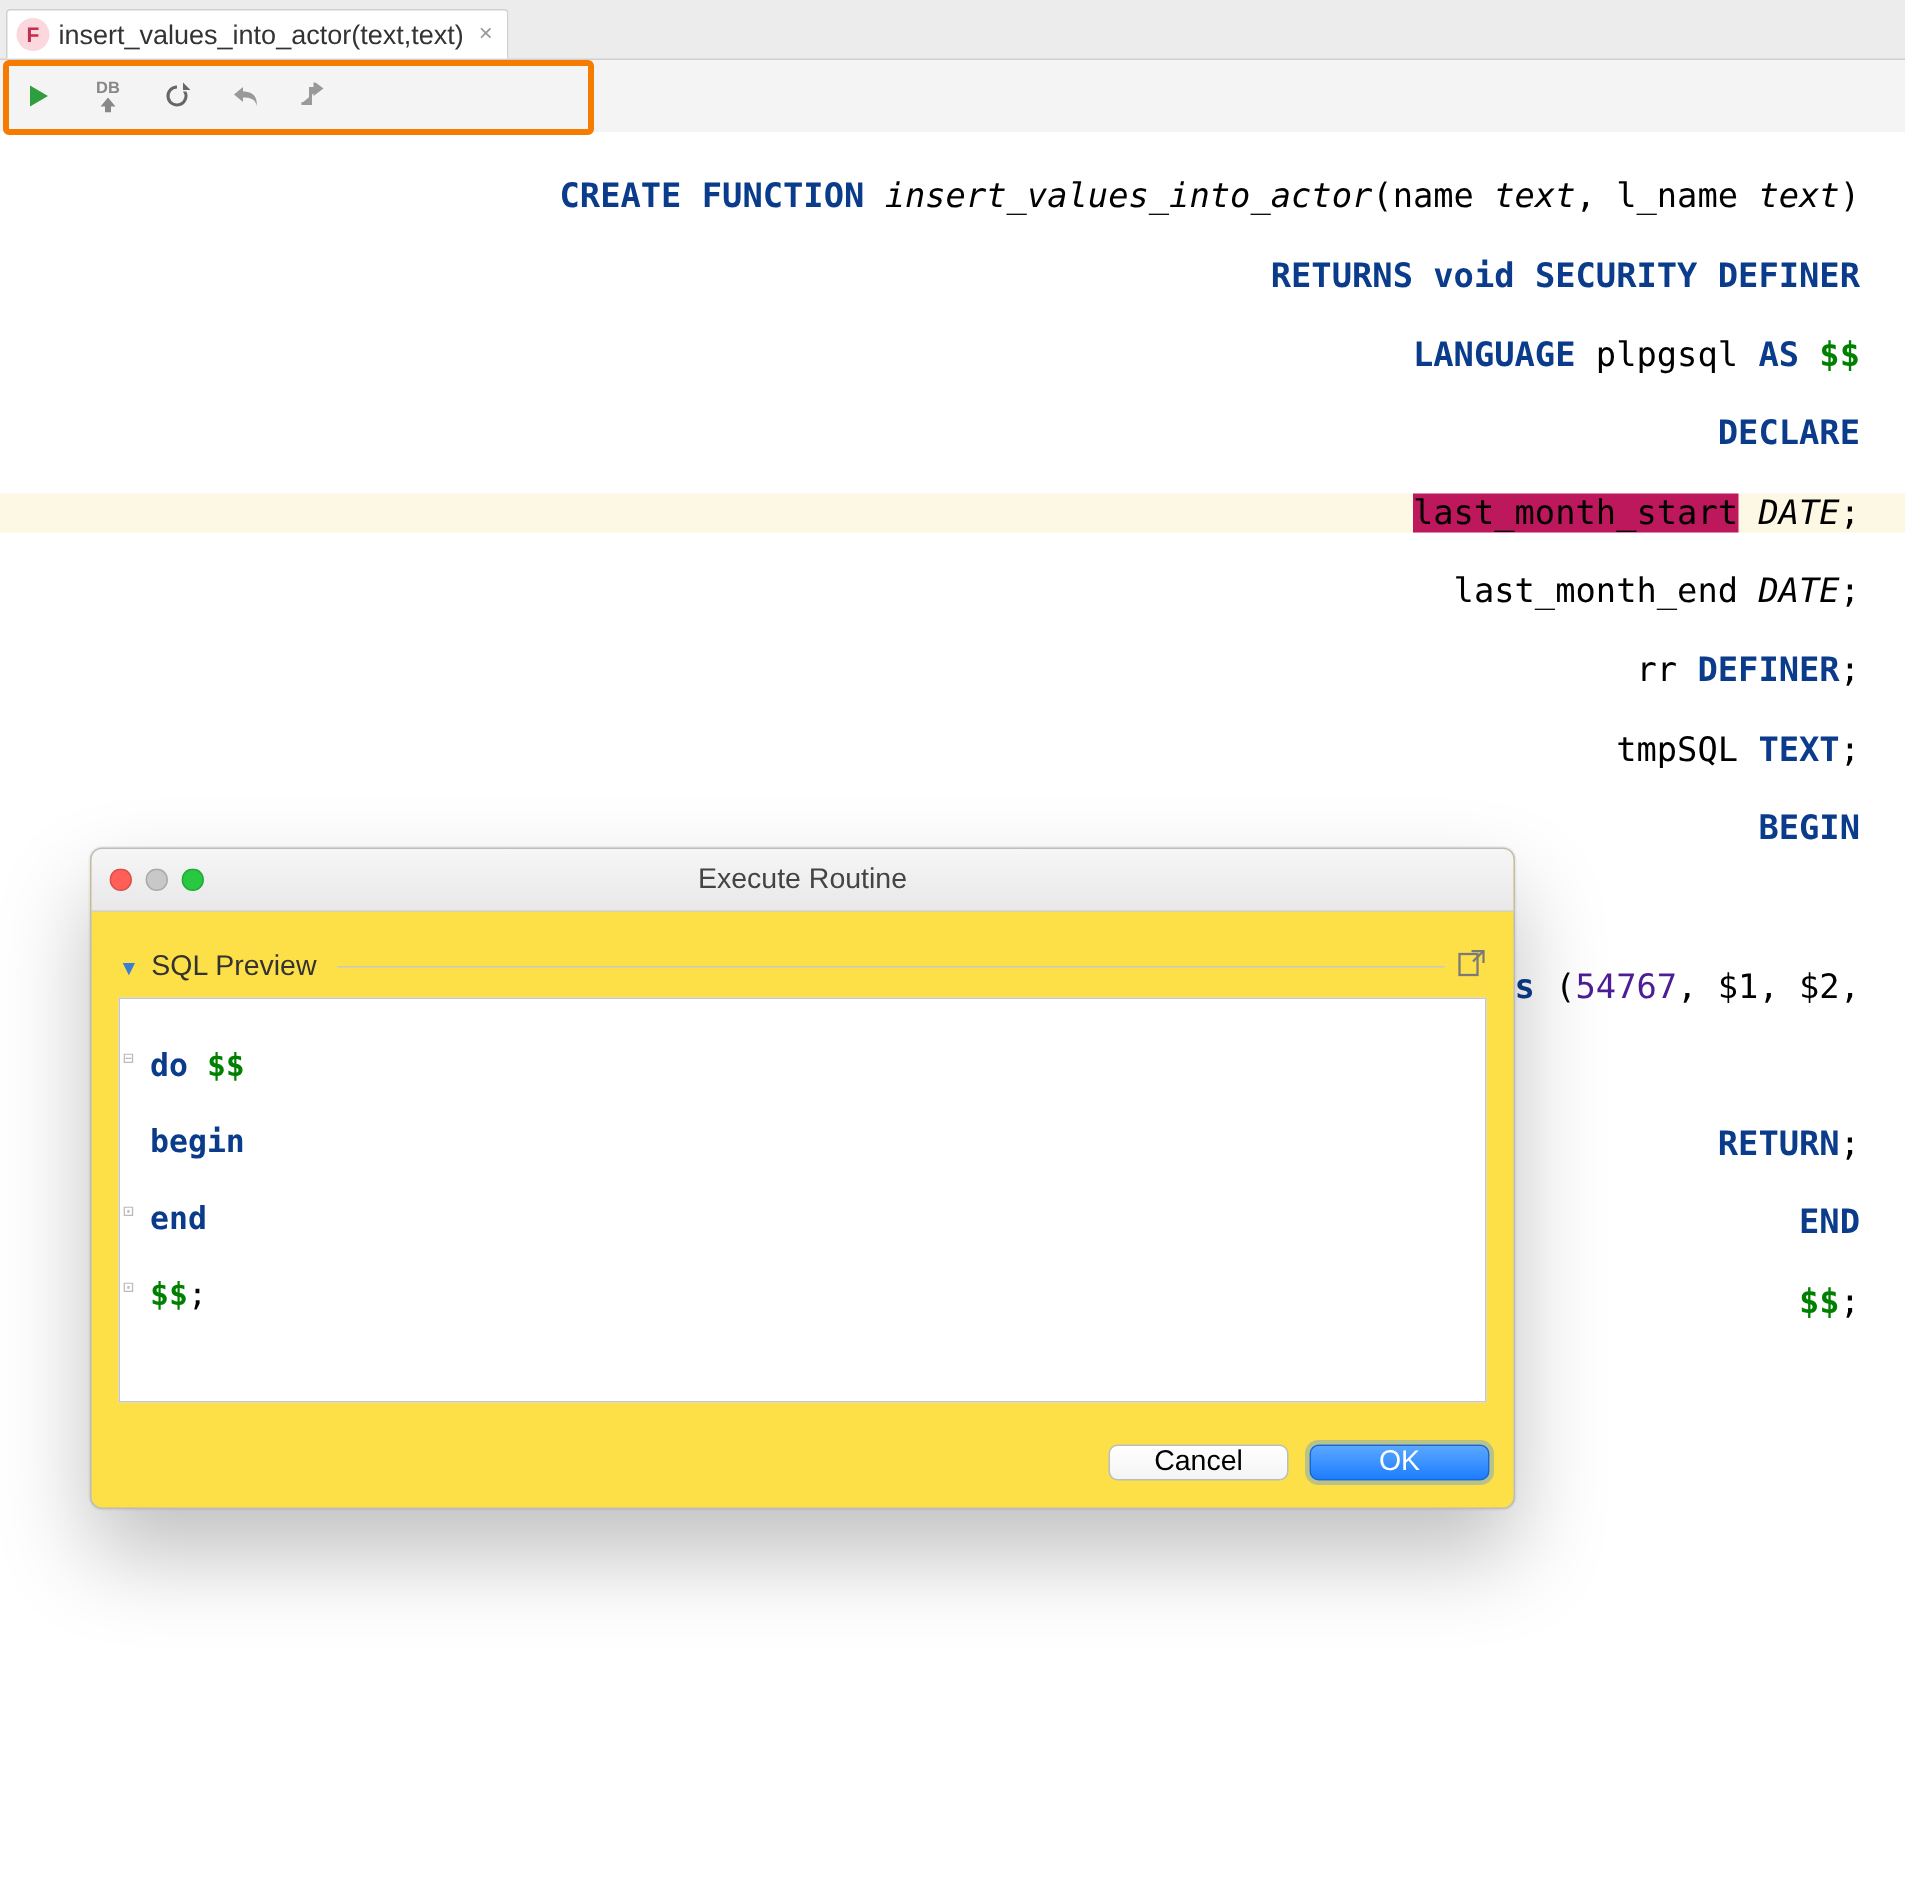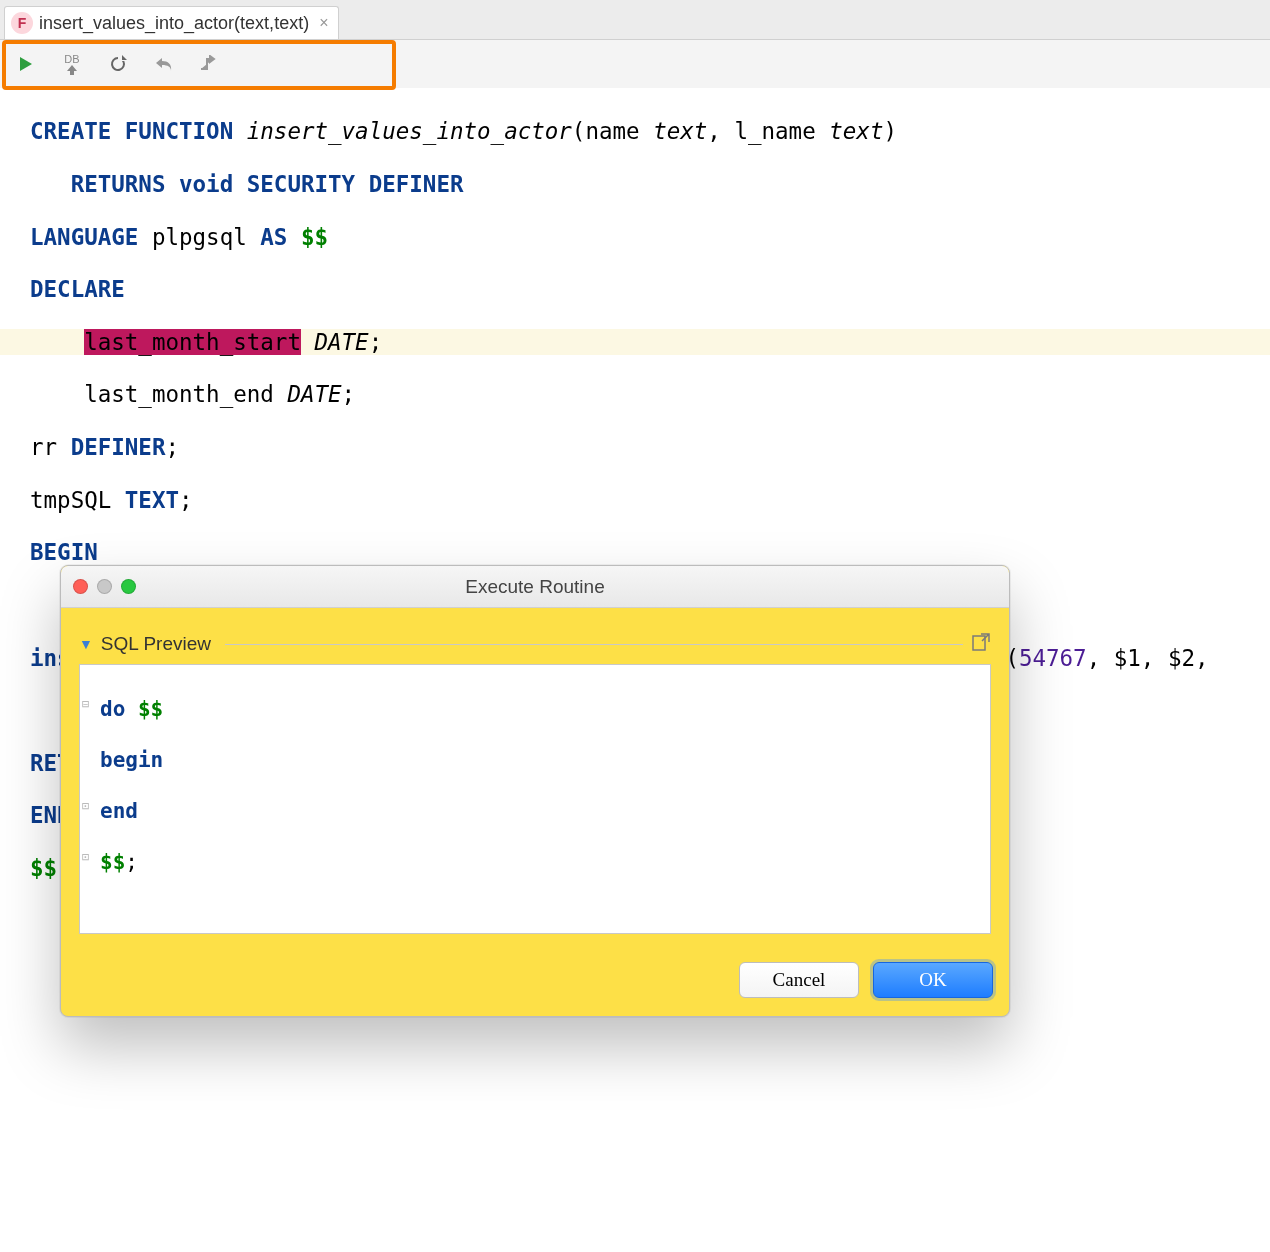--- a/index.html
+++ b/index.html
@@ -67,21 +67,21 @@
     color: #777;
   }
   .editor {
     padding: 4px 0 0 0;
     font-family: "Menlo", "Consolas", monospace;
     font-size: 22.5px;
     line-height: 1.17;
     white-space: pre;
     color: #000;
   }
-  .editor .line { padding: 0 30px; }
+  .editor .line { padding: 0 30px; text-align: right; }
   .hl-line { background: #fcf8e3; }
   .sel { background: #be185d; }
   .kw { color: #0b3c8c; font-weight: bold; }
   .it { font-style: italic; }
   .fn { color: #7a1ea1; }
   .num { color: #4c1d95; }
   .grn { color: #008000; font-weight: bold; }
 
   .dialog {
     position: absolute;
@@ -121,27 +121,26 @@
     font-size: 21px;
     line-height: 1.22;
     white-space: pre;
     min-height: 210px;
     position: relative;
   }
   .preview-box .pline { padding-left: 20px; position: relative; }
   .gut { position: absolute; left: 2px; top: 0; bottom: 0; width: 14px; color: #bbb; font-size: 12px; }
   .btn-row { display: flex; justify-content: flex-end; gap: 14px; padding: 14px 16px 18px 0; }
   .btn {
-    min-width: 120px; height: 36px;
+    min-width: 120px; height: 24px;
     border-radius: 6px;
     font-size: 19px;
     border: 1px solid #bdbdbd;
     background: linear-gradient(#fff,#f4f4f4);
     cursor: pointer;
-    font-family: Liberation Serif, serif;
   }
   .btn.primary {
     background: linear-gradient(#5aa8ff,#1e7dff);
     border: 1px solid #1666e0;
     color: #fff;
     box-shadow: 0 0 0 3px rgba(60,140,255,0.35);
     text-align: center;
   }
 </style>
 </head>
@@ -156,21 +155,21 @@
 </div>
 
 <div class="orange-box"></div>
 
 <div class="toolbar">
   <span class="tool-btn">
     <svg width="18" height="18" viewBox="0 0 18 18">
         <polygon points="3,2 15,9 3,16" fill="#2e9e3f"></polygon>
       </svg>
   </span>
-  <span class="tool-btn" style="flex-direction:column;line-height:1;">
+  <span class="tool-btn" style="flex-direction:column;line-height:1;font-weight:bold;">
     <span style="font-size:11px;color:#888;">DB</span>
     <svg width="14" height="10" viewBox="0 0 14 10">
         <path d="M7 0 L12 6 H9 V10 H5 V6 H2 Z" fill="#888"></path>
       </svg>
   </span>
   <span class="tool-btn">
     <svg width="20" height="20" viewBox="0 0 20 20">
         <path d="M10 3a7 7 0 1 0 6.3 4H14a5 5 0 1 1-4-2V3z M14 1v5h5z" fill="#666"></path>
       </svg>
   </span>

